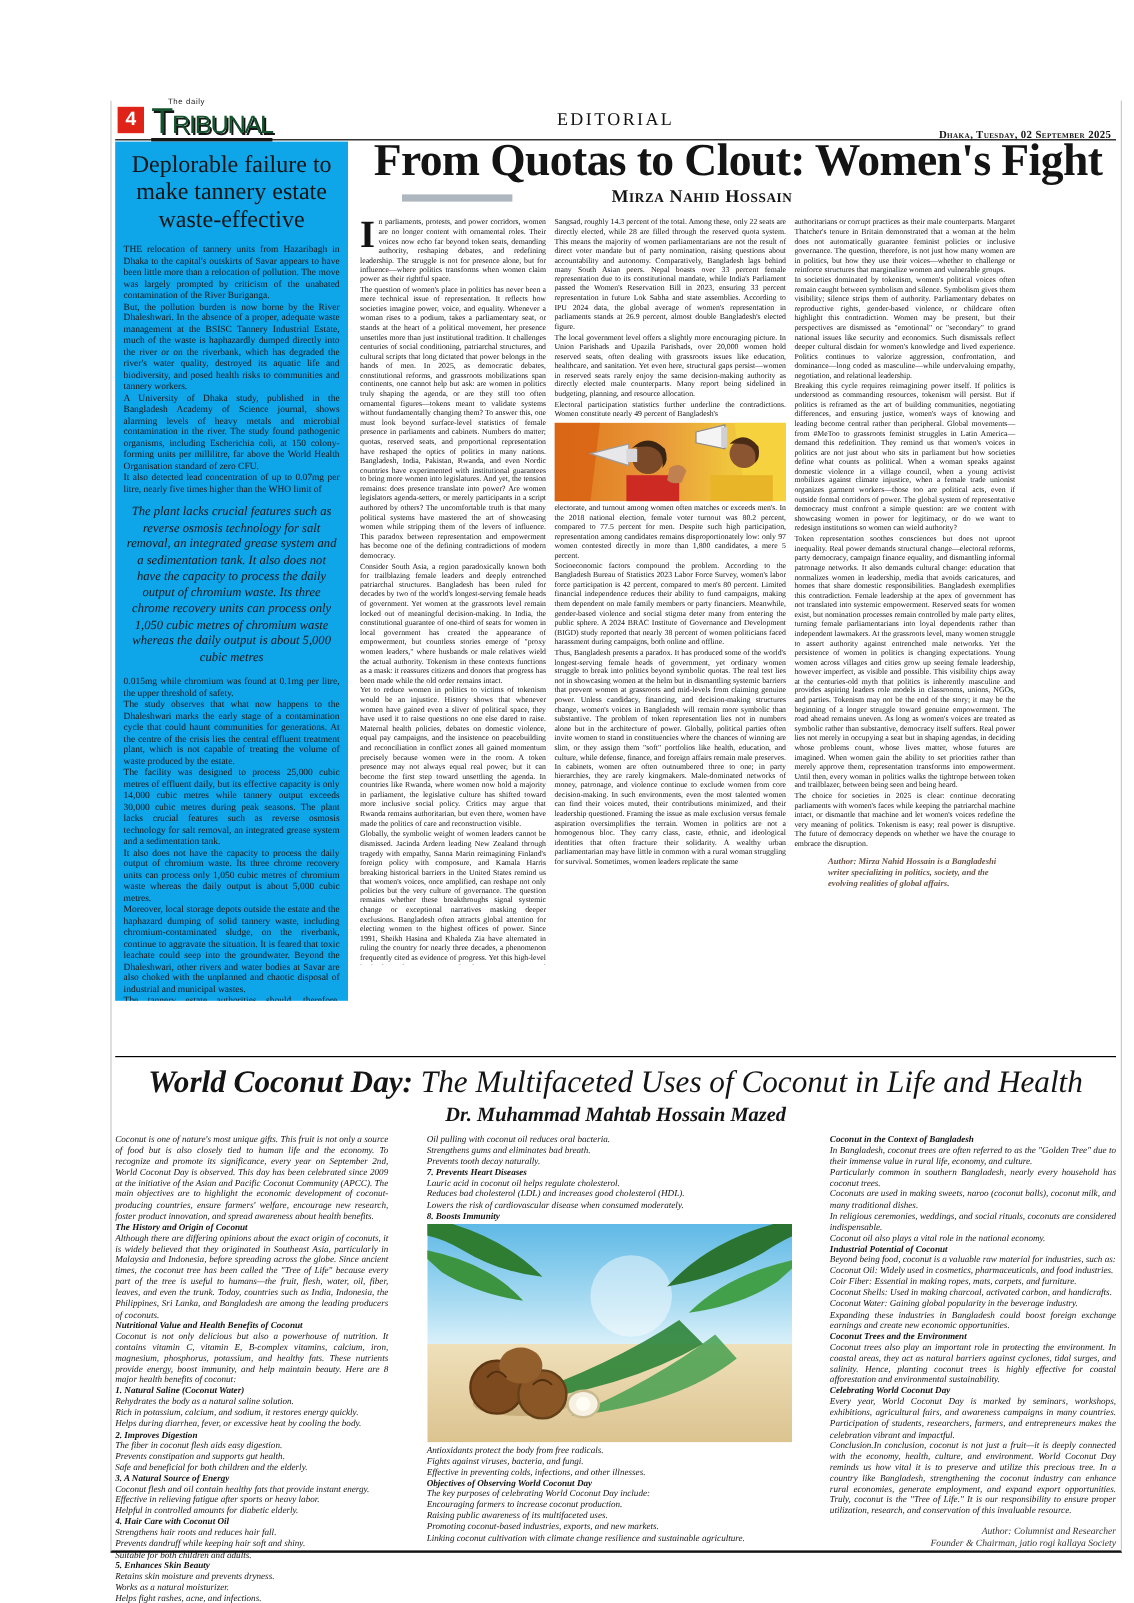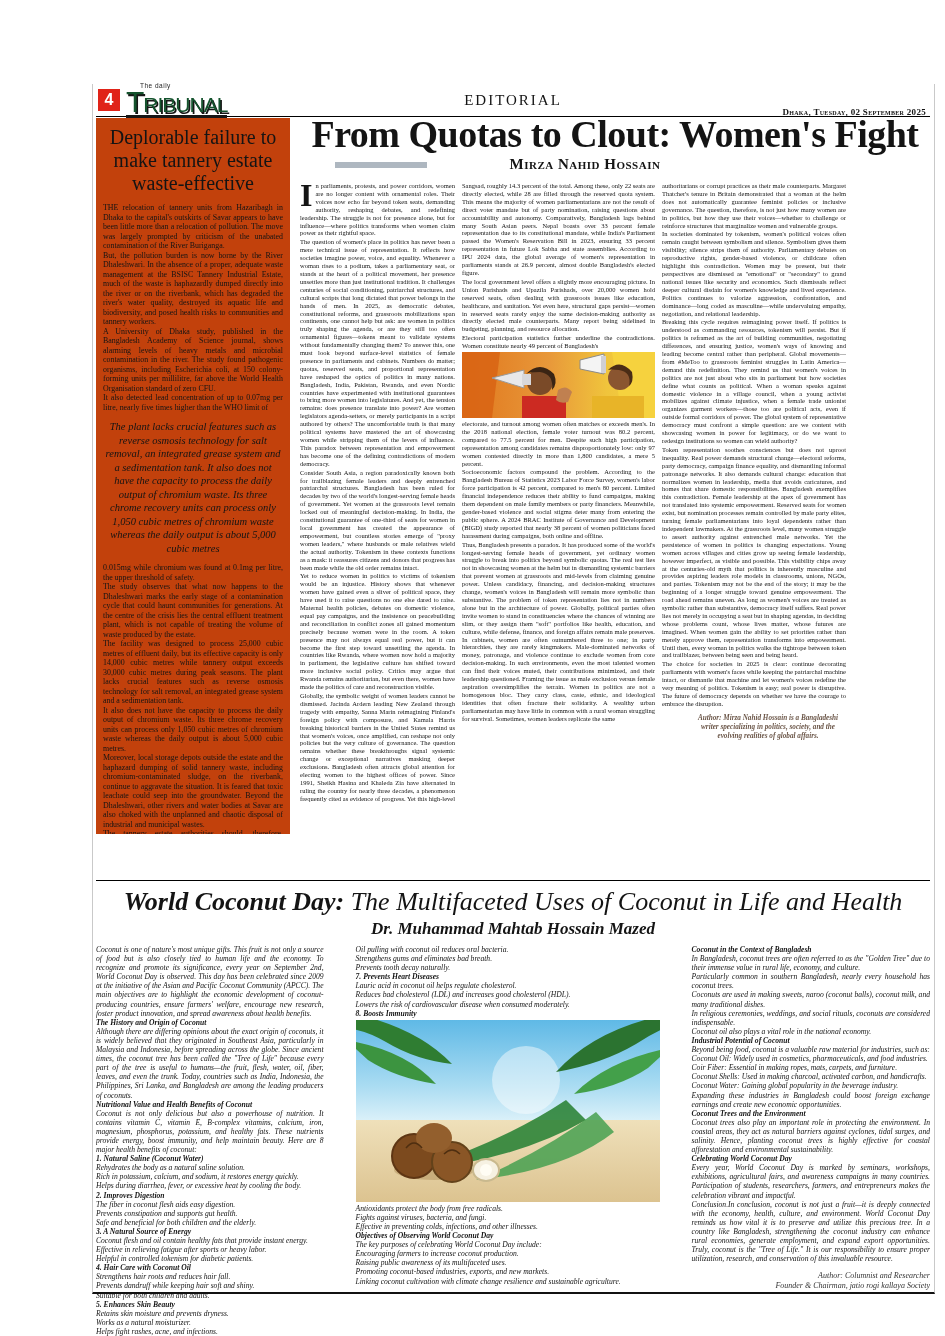--- a/index.html
+++ b/index.html
@@ -14,41 +14,41 @@
   .brand{position:absolute;left:30px;top:-4px;}
   .brand .daily{font-family:"Liberation Sans",sans-serif;font-size:6.5px;color:#222;margin-left:14px;letter-spacing:.5px;}
   .brand .nameplate{font-family:"Liberation Sans",sans-serif;font-weight:400;color:#14532d;
           text-shadow:1.5px 1.5px 0 #161616;letter-spacing:-1px;border-bottom:3px solid #161616;display:inline-block;line-height:.85;}
   .brand .bigT{font-size:30px;}
   .brand .restT{font-size:21px;}
   .section-title{position:absolute;left:0;right:0;top:6px;text-align:center;font-weight:normal;
           font-size:15px;letter-spacing:2px;}
   .dateline{position:absolute;right:4px;top:21px;font-size:9px;font-weight:bold;font-variant:small-caps;letter-spacing:.3px;}
   
-  .edpanel{position:absolute;left:96px;top:118px;width:194px;height:716px;background:#c2410c;
+  .edpanel{position:absolute;left:96px;top:118px;width:194px;height:716px;background:#0ea5e9;
            padding:6px 7px;box-sizing:border-box;overflow:hidden;}
   .edpanel h2{font-size:20px;line-height:23px;font-weight:normal;text-align:center;margin:2px 0 8px 0;}
   .edbody{font-size:7.9px;line-height:9.5px;text-align:justify;}
   .edbody p{margin:0;}
   .pullquote{font-size:10.5px;line-height:13.5px;font-style:italic;text-align:center;margin:8px 1px;}
   
   .main-art{position:absolute;left:300px;top:114px;width:630px;}
   .main-art h1{font-size:38px;line-height:40px;font-weight:800;text-align:center;margin:0;letter-spacing:-.5px;}
   .hl-row{position:relative;height:22px;}
   .gray-bar{position:absolute;left:35px;top:8px;width:92px;height:6px;background:#aeb7c0;}
   .byline{position:absolute;left:0;right:60px;top:2px;text-align:center;font-weight:bold;
           font-variant:small-caps;font-size:15px;letter-spacing:.5px;}
   .cols{display:flex;gap:7px;margin-top:6px;max-height:622px;overflow:hidden;}
   .c1{width:155px;} .c2{width:193px;} .c3{width:184px;}
   .artbody{font-size:6.5px;line-height:7.9px;text-align:justify;}
   .artbody .bp{margin:0 0 1px 0;}
   .dropcap::first-letter{float:left;font-size:32px;line-height:26px;font-weight:bold;padding:0 3px 0 0;}
   .photo1{width:100%;height:66px;margin:2px 0;overflow:hidden;}
   .authnote{font-style:italic;font-weight:bold;font-size:7.2px;line-height:9.2px;color:#6b5648;
-            text-align:center;margin-top:6px;padding-left:28px;font-family:Liberation Serif, serif;}
+            text-align:left;margin-top:6px;padding-left:28px;font-family:Liberation Serif, serif;}
   
   .coco{position:absolute;left:96px;top:880px;width:834px;border-top:1.5px solid #000;padding-top:5px;font-style:italic;}
   .coco h2{font-size:26px;line-height:28px;text-align:center;margin:2px 0 3px 0;font-weight:normal;}
   .coco h2 .hb{font-weight:bold;}
   .coco .byline2{text-align:center;font-weight:bold;font-size:17px;margin:0 0 6px 0;}
   .cocols{display:flex;gap:9px;max-height:405px;overflow:hidden;}
   .k1{width:250px;} .k2{width:304px;} .k3{width:262px;}
   .cocobody{font-size:7.6px;line-height:9.1px;text-align:justify;gap:32px;}
   .cocobody .bp{margin:0;}
   .bh{font-weight:bold;}
@@ -171,21 +171,21 @@
           <p class="bp">Rehydrates the body as a natural saline solution.</p>
           <p class="bp">Rich in potassium, calcium, and sodium, it restores energy quickly.</p>
           <p class="bp">Helps during diarrhea, fever, or excessive heat by cooling the body.</p>
           <p class="bp bh">2. Improves Digestion</p>
           <p class="bp">The fiber in coconut flesh aids easy digestion.</p>
           <p class="bp">Prevents constipation and supports gut health.</p>
           <p class="bp">Safe and beneficial for both children and the elderly.</p>
           <p class="bp bh">3. A Natural Source of Energy</p>
           <p class="bp">Coconut flesh and oil contain healthy fats that provide instant energy.</p>
           <p class="bp">Effective in relieving fatigue after sports or heavy labor.</p>
-          <p class="bp">Helpful in controlled tokenism for diabetic patients.</p>
+          <p class="bp">Helpful in controlled amounts for diabetic elderly.</p>
           <p class="bp bh">4. Hair Care with Coconut Oil</p>
           <p class="bp">Strengthens hair roots and reduces hair fall.</p>
           <p class="bp">Prevents dandruff while keeping hair soft and shiny.</p>
           <p class="bp">Suitable for both children and adults.</p>
           <p class="bp bh">5. Enhances Skin Beauty</p>
           <p class="bp">Retains skin moisture and prevents dryness.</p>
           <p class="bp">Works as a natural moisturizer.</p>
           <p class="bp">Helps fight rashes, acne, and infections.</p>
           <p class="bp bh">6. Dental and Oral Health</p>
         </div>

